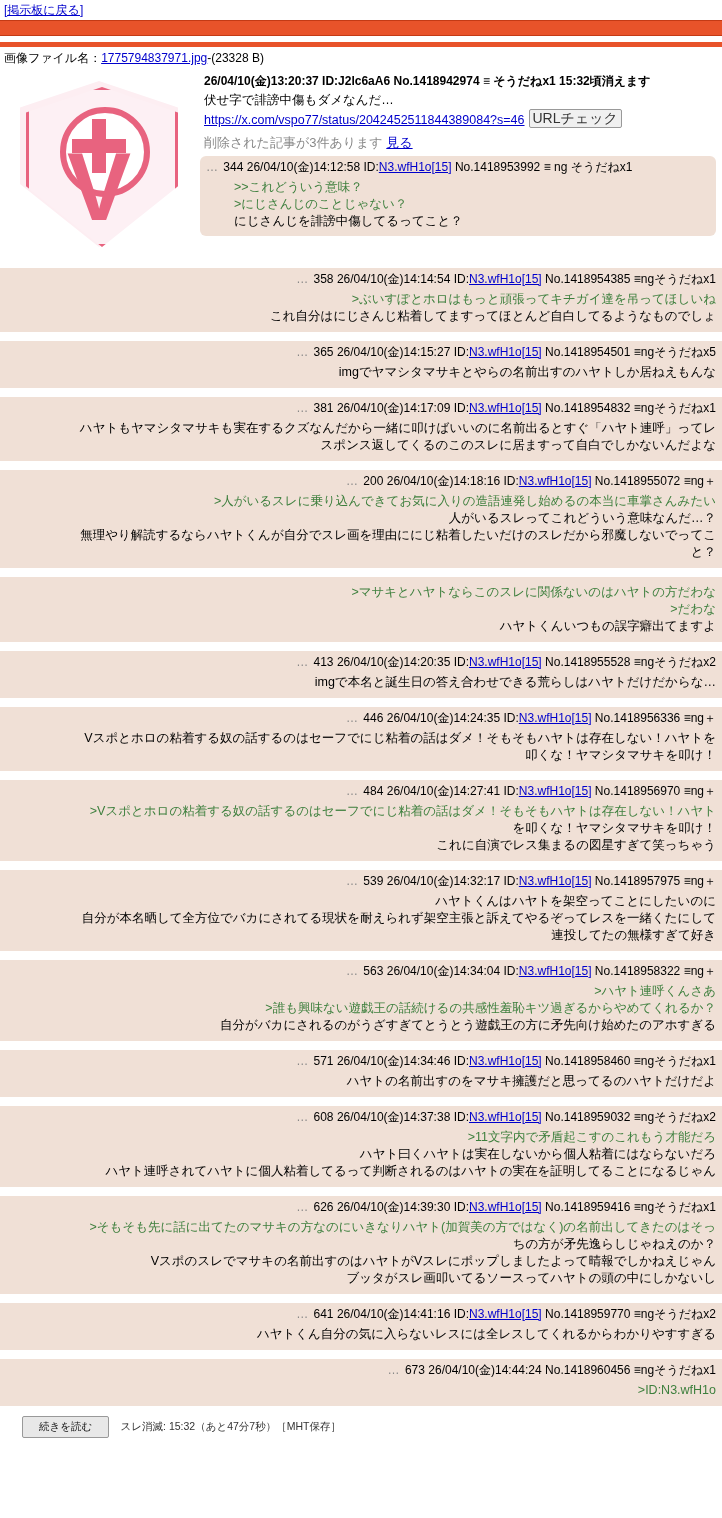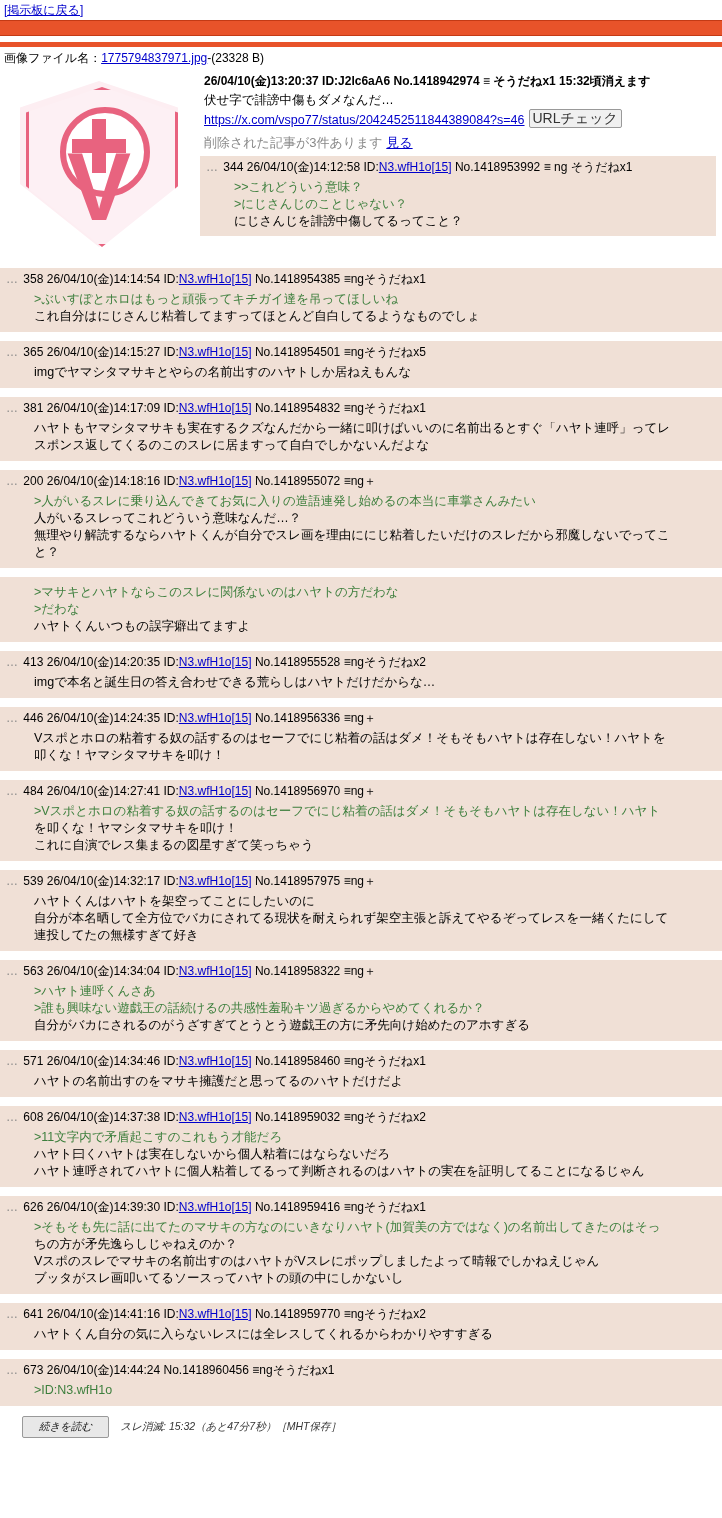--- a/index.html
+++ b/index.html
@@ -36,28 +36,28 @@
     font-family:"Liberation Sans",sans-serif;}
   .post-head{padding-top:4px;font-weight:bold;}
   .maincol{margin-left:200px;padding-right:6px;}
   .body-text{font-size:12.5px;line-height:17px;padding-top:3px;}
   .url-line a{color:#0000cc;text-decoration:underline;}
   .urlcheck{display:inline-block;border:1px solid #999;background:#f0f0f0;font-size:14px;
     padding:0 3px;margin-left:4px;border-radius:2px;color:#333;vertical-align:1px;}
   .replyinfo{font-size:13px;color:#888;padding-top:5px;}
   .replyinfo a{color:#0000cc;text-decoration:underline;}
   .quote{color:#3d7f3d;}
-  .reply{background:#f0e0d6;margin:0 0 0 0;padding:3px 6px 6px 6px;}
+  .reply{background:#f0e0d6;margin:0 0 0 0;padding:3px 6px 6px 6px;border-radius:6px;}
   .rep-prefix{color:#888;padding-right:2px;}
   .indent-body{padding-left:28px;padding-top:4px;line-height:17px;font-size:12.5px;}
   .sep{clear:both;height:0;}
-  .post{background:#f0e0d6;margin:0;padding:3px 6px 7px 6px;}
+  .post{background:#f0e0d6;margin:0;padding:3px 6px 7px 6px;text-align:right;}
   .gap{height:9px;background:#ffffff;}
   .meta-line{font-size:12px;line-height:16px;white-space:nowrap;overflow:hidden;}
-  .footer{padding:10px 8px 14px 22px;font-style:italic;}
+  .footer{padding:10px 8px 14px 22px;}
   .btn{display:inline-block;border:1px solid #999;background:#e8e8e8;font-size:10.5px;
     padding:3px 16px;border-radius:2px;color:#111;margin-right:8px;}
   .ftxt{font-size:10.5px;color:#333;}
   .nowrap{white-space:nowrap;}
 </style>
 </head>
 <body>
 
 <div class="back-link">
   <a href="#">[掲示板に戻る]</a>

